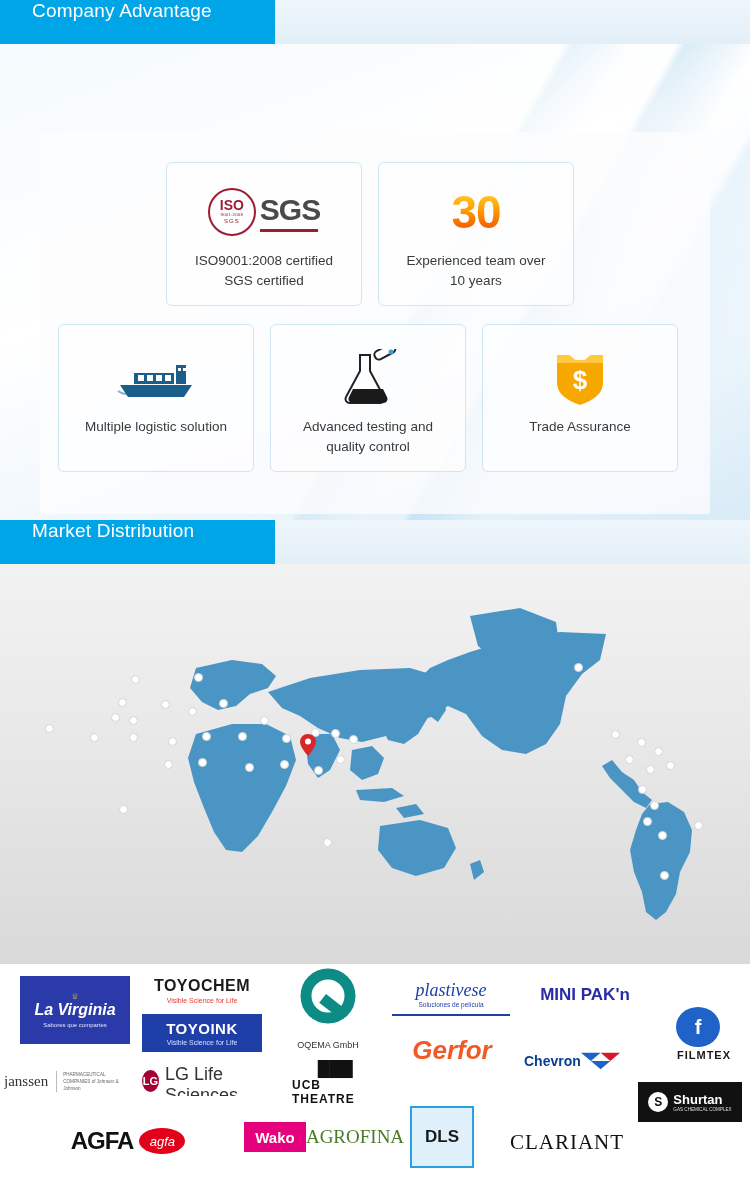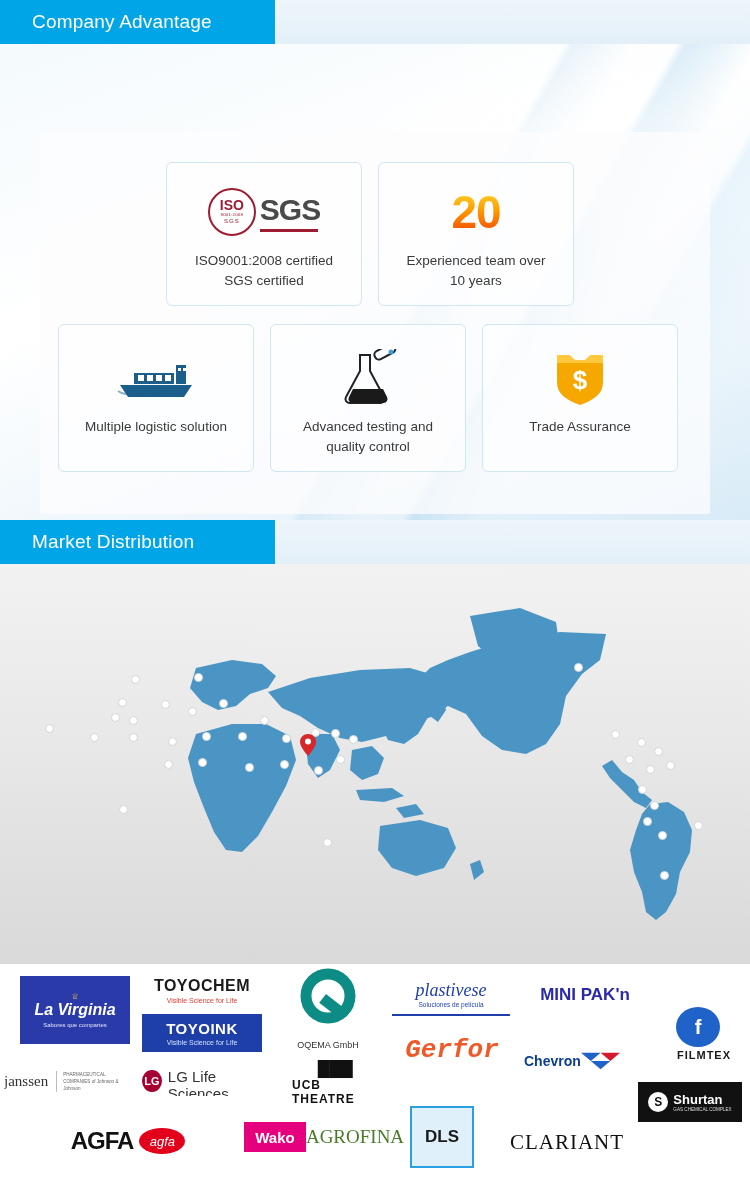--- a/index.html
+++ b/index.html
@@ -18,21 +18,21 @@
     width: 750px;
     background: linear-gradient(180deg,#eef6fb 0%,#e3eff8 100%);
   }
   .section-head .tab {
     position: absolute;
     left: 0; top: 0;
     height: 44px;
     width: 275px;
     background: #00a5e8;
     display: flex;
-    align-items: center;
+    align-items: flex-start;
     padding-left: 32px;
   }
   .section-head .tab span {
     color: #ffffff;
     font-size: 19px;
     letter-spacing: .2px;
   }
 
   
   .advantage-wrap {
@@ -187,21 +187,21 @@
           </div>
         </div>
         <div class="adv-text">
           <div>ISO9001:2008 certified</div>
           <div>SGS certified</div>
         </div>
       </div>
 
       <div class="adv-card c2" style="width:196px;height:144px;">
         <div class="adv-icon">
-          <div class="big-num">20</div>
+          <div class="big-num">30</div>
         </div>
         <div class="adv-text">
           <div>Experienced team over</div>
           <div>10 years</div>
         </div>
       </div>
     </div>
 
     <div class="adv-row bottom" style="left:58px; top:280px;">
       <div class="adv-card c3">
@@ -368,40 +368,40 @@
       </svg>
       <div style="font-size:9px;color:#333;margin-top:2px;">OQEMA GmbH</div>
     </div>
 
     <div class="logo" style="left:392px;top:10px;width:118px;height:42px;flex-direction:column;border-bottom:2px solid #1f3fa8;">
       <div style="font-size:18px;font-style:italic;color:#1f3fa8;font-family:'Liberation Serif',serif;">plastivese</div>
       <div style="font-size:6.5px;color:#1f3fa8;">Soluciones de película</div>
     </div>
 
     <div class="logo" style="left:396px;top:66px;width:112px;height:40px;">
-      <div style="font-size:26px;font-weight:bold;font-style:italic;color:#f05a28;font-family:Liberation Mono, monospace;">Gerfor</div>
+      <div style="font-size:26px;font-weight:bold;font-style:italic;color:#f05a28;font-family:Liberation Sans, sans-serif;">Gerfor</div>
     </div>
 
     <div class="logo" style="left:532px;top:4px;width:106px;height:52px;">
       <div style="font-size:17px;font-weight:bold;color:#2a2aa8;line-height:17px;text-align:center;">MINI PAK'n</div>
     </div>
 
     <div class="logo" style="left:658px;top:38px;width:80px;height:64px;flex-direction:column;">
       <div style="width:44px;height:40px;border-radius:50%;background:#1f62c8;color:#fff;display:flex;align-items:center;justify-content:center;font-size:20px;font-weight:bold;">f</div>
       <div style="font-size:11px;font-weight:bold;color:#1a1a1a;letter-spacing:1px;margin-top:2px;margin-left:12px;">FILMTEX</div>
     </div>
 
     <div class="logo" style="left:4px;top:100px;width:136px;height:34px;justify-content:flex-start;">
       <span style="font-size:15px;color:#333;font-family:'Liberation Serif',serif;">janssen</span>
       <span style="font-size:4.6px;color:#666;margin-left:8px;border-left:1px solid #bbb;padding-left:6px;line-height:7px;max-width:70px;">PHARMACEUTICAL COMPANIES of Johnson &amp; Johnson</span>
     </div>
 
     <div class="logo" style="left:142px;top:102px;width:128px;height:30px;">
       <span style="display:inline-flex;align-items:center;justify-content:center;width:22px;height:22px;border-radius:50%;background:#a50034;color:#fff;font-size:11px;font-weight:bold;margin-right:6px;">LG</span>
-      <span style="font-size:15px;color:#333;margin-top:8px;">LG Life Sciences</span>
+      <span style="font-size:18px;color:#333;margin-top:8px;">LG Life Sciences</span>
     </div>
 
     <div class="logo" style="left:292px;top:96px;width:86px;height:44px;flex-direction:column;">
       <div style="font-size:17px;font-weight:bold;color:#111;letter-spacing:-.5px;">███</div>
       <div style="font-size:12px;font-weight:bold;color:#111;letter-spacing:1px;">UCB THEATRE</div>
     </div>
 
     <div class="logo" style="left:524px;top:64px;width:96px;height:66px;justify-content:flex-end;">
       <div style="font-size:14px;color:#0b3d91;font-weight:bold;">Chevron</div>
       <svg width="80" height="34" viewBox="0 0 80 34">

